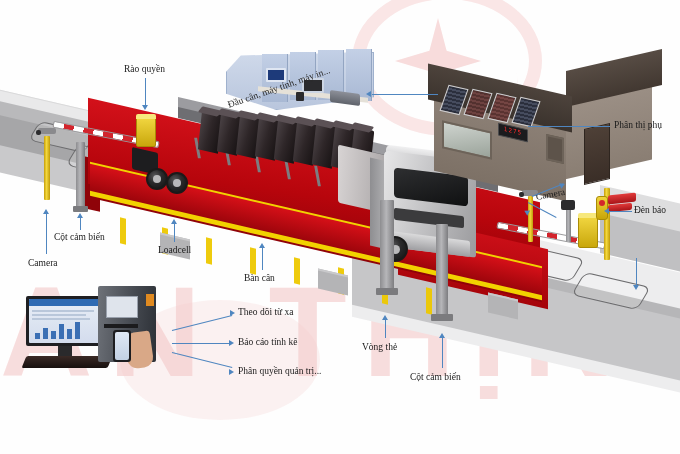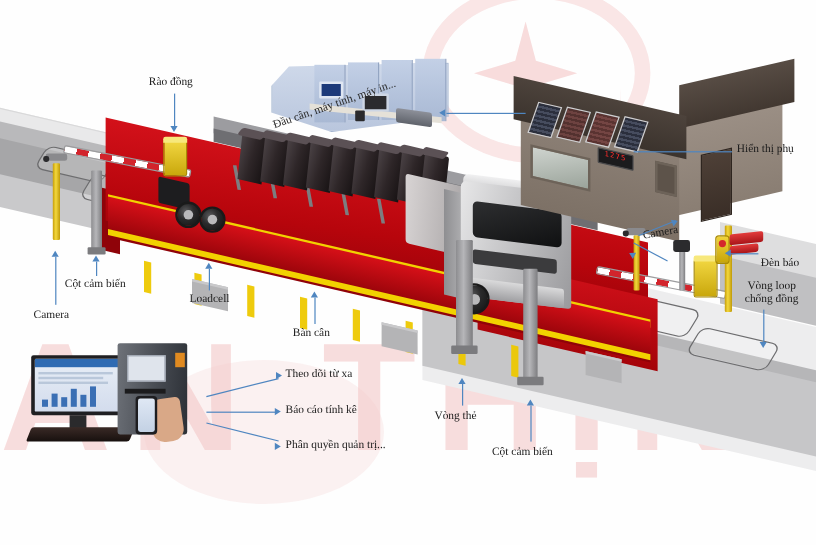--- a/index.html
+++ b/index.html
@@ -745,45 +745,41 @@
   <div class="pc-keyboard"></div>
   <div class="kiosk"></div>
   <div class="kiosk-screen"></div>
   <div class="kiosk-slot"></div>
   <div class="kiosk-accent"></div>
   <div class="hand"></div>
   <div class="phone">
     <div class="phone-screen"></div>
   </div>
 
-  <div class="label" style="left:124px;top:64px;">Rào đồng</div>
+  <div class="label" style="left:124px;top:64px;">Rào quyền</div>
   <div class="leader leader-v" style="left:145px;top:78px;height:28px;"></div>
   <div class="arrow-down" style="left:142px;top:105px;"></div>
 
   <div class="rot-label" style="left:228px;top:100px;">Đầu cân, máy tính, máy in...</div>
   <div class="leader leader-h" style="left:372px;top:94px;width:66px;"></div>
   <div class="arrow-left" style="left:366px;top:91px;"></div>
 
-  <div class="label" style="left:614px;top:120px;">Hiển thị phụ</div>
+  <div class="label" style="left:614px;top:120px;">Phân thị phụ</div>
   <div class="leader leader-h" style="left:528px;top:126px;width:82px;"></div>
 
   <div class="label" style="left:536px;top:192px;transform:rotate(-10deg);transform-origin:0 50%;">Camera</div>
   <div class="leader-d" style="left:532px;top:196px;width:34px;transform:rotate(-22deg);"></div>
   <div class="arrow-right" style="left:560px;top:182px;transform:rotate(-22deg);"></div>
   <div class="leader-d" style="left:528px;top:202px;width:32px;transform:rotate(28deg);"></div>
   <div class="arrow-left" style="left:524px;top:209px;transform:rotate(28deg);"></div>
 
-  <div class="label" style="left:634px;top:215px;font-family:Liberation Serif, serif;">Đèn báo</div>
+  <div class="label" style="left:634px;top:205px;font-family:Liberation Serif, serif;">Đèn báo</div>
   <div class="leader leader-h" style="left:608px;top:211px;width:24px;"></div>
   <div class="arrow-left" style="left:604px;top:208px;"></div>
 
-  <div class="label two-line" style="left:612px;top:234px;">
-    <span>Vòng loop</span><br>
-    <span>chống đồng</span>
-  </div>
   <div class="leader leader-v" style="left:636px;top:258px;height:28px;"></div>
   <div class="arrow-down" style="left:633px;top:285px;"></div>
 
   <div class="label" style="left:54px;top:232px;">Cột cảm biến</div>
   <div class="leader leader-v" style="left:80px;top:218px;height:12px;"></div>
   <div class="arrow-up" style="left:77px;top:213px;"></div>
 
   <div class="label" style="left:28px;top:258px;">Camera</div>
   <div class="leader leader-v" style="left:46px;top:214px;height:40px;"></div>
   <div class="arrow-up" style="left:43px;top:209px;"></div>

